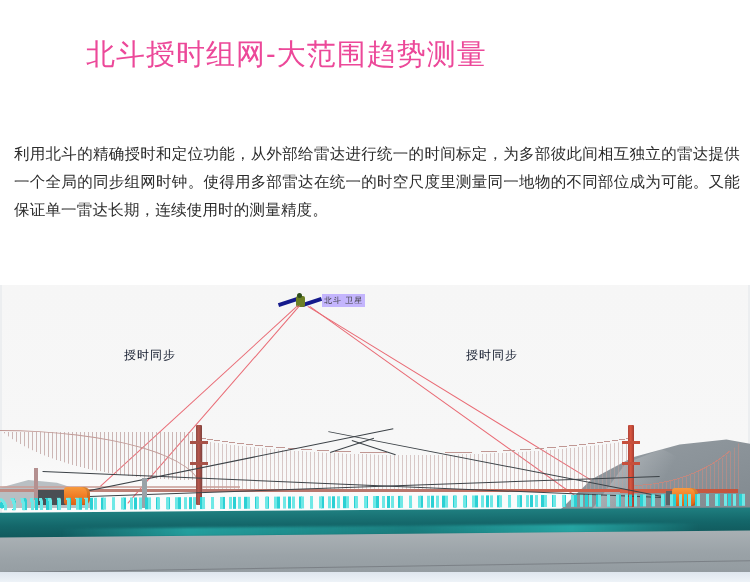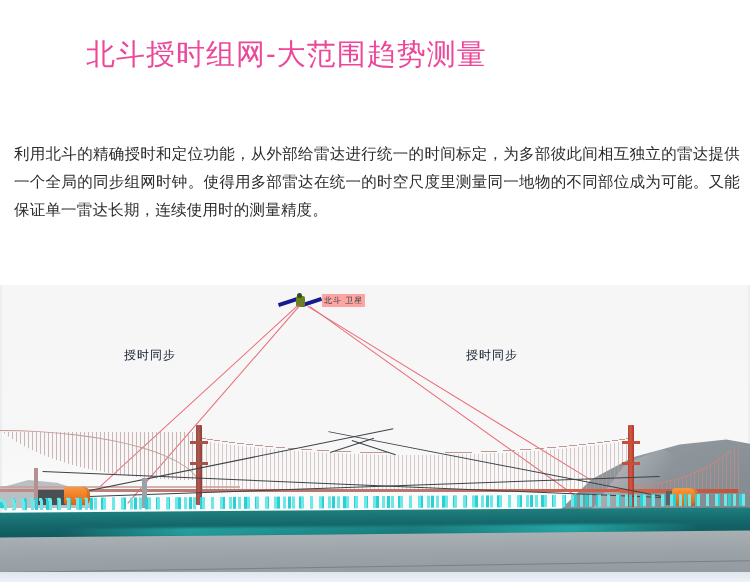--- a/index.html
+++ b/index.html
@@ -96,21 +96,21 @@
     border-radius: 50%;
   }
   .sat-label {
     position: absolute;
     left: 322px;
     top: 294px;
     font-size: 8px;
     color: #3a3a3a;
     white-space: nowrap;
     letter-spacing: 1px;
-    background: #fca5a5;
+    background: #c4b5fd;
     padding: 1px 2px;
   }
 
   
   .beam {
     position: absolute;
     height: 0;
     border-top: 1.3px solid #e96a74;
     transform-origin: 0 0;
   }

